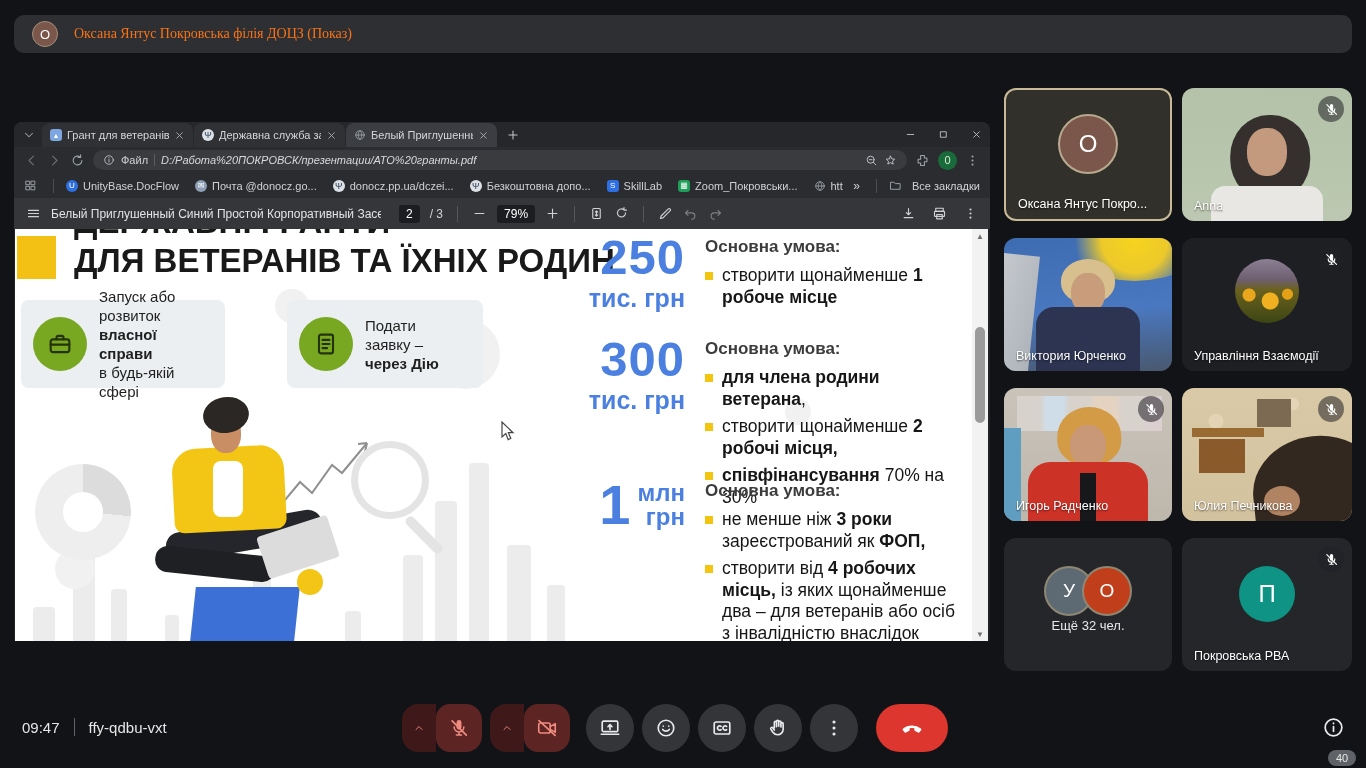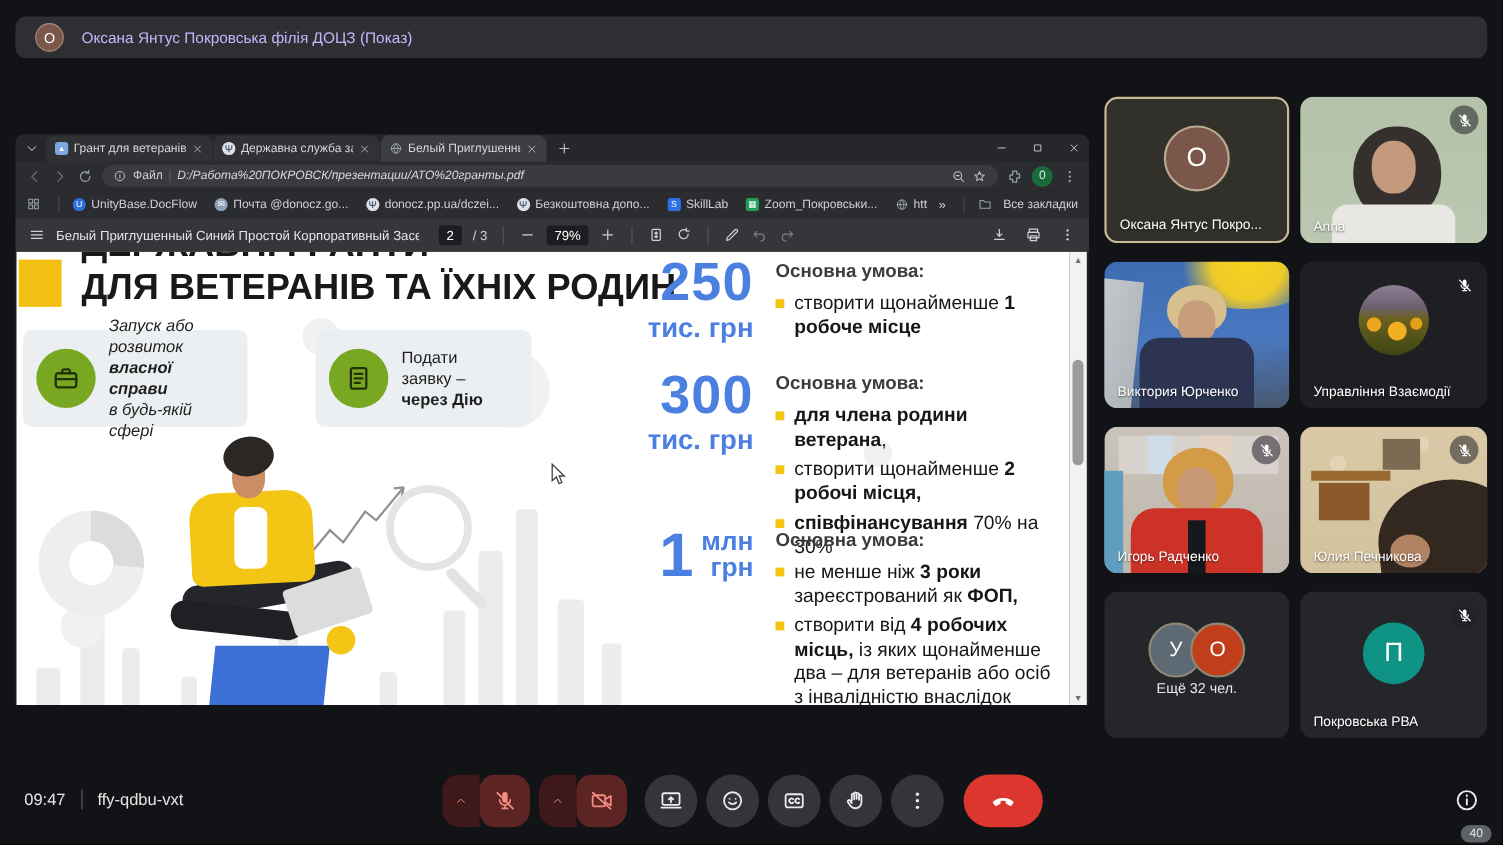--- a/index.html
+++ b/index.html
@@ -4,21 +4,21 @@
 <style>
   html,body{margin:0;padding:0;background:#000;}
   .stage{position:relative;width:1366px;height:768px;background:#121316;overflow:hidden;
          font-family:"Liberation Sans",sans-serif;}
 
   
   .banner{position:absolute;left:14px;top:15px;width:1338px;height:38px;background:#2e2f33;
           border-radius:10px;display:flex;align-items:center;padding-left:18px;box-sizing:border-box;}
   .banner-avatar{width:24px;height:24px;border-radius:50%;background:#7b564a;border:1px solid #a5907b;
           color:#fff;font-size:13px;display:flex;align-items:center;justify-content:center;}
-  .banner-title{color:#c4b5fd;font-size:14px;margin-left:16px;}
+  .banner-title{color:#f97316;font-size:14px;margin-left:16px;font-family:Liberation Serif, serif;}
 
   
   .bwin{position:absolute;left:14px;top:122px;width:976px;height:519px;background:#202124;
         border-radius:8px 8px 0 0;overflow:hidden;}
   .tabstrip{height:25px;background:#26272b;display:flex;align-items:center;padding-left:8px;position:relative;}
   .ic{display:inline-flex;align-items:center;justify-content:center;}
   .ic svg{width:100%;height:100%;}
   .tabsearch{width:14px;height:14px;color:#9aa0a6;margin-right:6px;}
   .tabs{display:flex;height:25px;align-items:flex-end;}
   .tab{display:flex;align-items:center;gap:5px;height:24px;padding:0 8px;max-width:146px;
@@ -436,21 +436,21 @@
           <div class="shape" style="left: 198px; top: 82px; width: 30px; height: 56px; background: rgb(255, 255, 255); border-radius: 8px; position: absolute;"></div>
           <div class="shape" style="left: 246px; top: 146px; width: 74px; height: 44px; background: rgb(220, 220, 220); border-radius: 4px; transform: rotate(-18deg); position: absolute;"></div>
           <div class="shape" style="left: 282px; top: 190px; width: 26px; height: 26px; border-radius: 50%; background: rgb(243, 197, 21); position: absolute;"></div>
           <div class="shape" style="left: 196px; top: 36px; width: 30px; height: 38px; background: rgb(201, 142, 99); border-radius: 46%; position: absolute;"></div>
           <div class="shape" style="left: 188px; top: 18px; width: 46px; height: 36px; background: rgb(43, 39, 36); border-radius: 50%; transform: rotate(-8deg); position: absolute;"></div>
         </div>
       <div class="ysq"></div>
       <div class="sh1">ДЕРЖАВНІ ГРАНТИ</div>
       <div class="sh2">ДЛЯ ВЕТЕРАНІВ ТА ЇХНІХ РОДИН</div>
       <div id="cards">
-          <div class="card" style="left: 6px; width: 204px; font-style: italic;">
+          <div class="card" style="left: 6px; width: 204px;">
             <div class="cardic">
               <svg viewBox="0 0 24 24" fill="none" stroke="currentColor" stroke-width="1.8" stroke-linecap="round" stroke-linejoin="round">
                 <rect x="4" y="8" width="16" height="11" rx="2"></rect>
                 <path d="M9 8V6.5A1.5 1.5 0 0 1 10.5 5h3A1.5 1.5 0 0 1 15 6.5V8M4 12.5h16"></path>
               </svg>
             </div>
             <div class="cardtext">Запуск або розвиток<br><b>власної справи</b><br>в будь-якій сфері</div>
           </div>
           <div class="card" style="left: 272px; width: 196px;">
             <div class="cardic">

